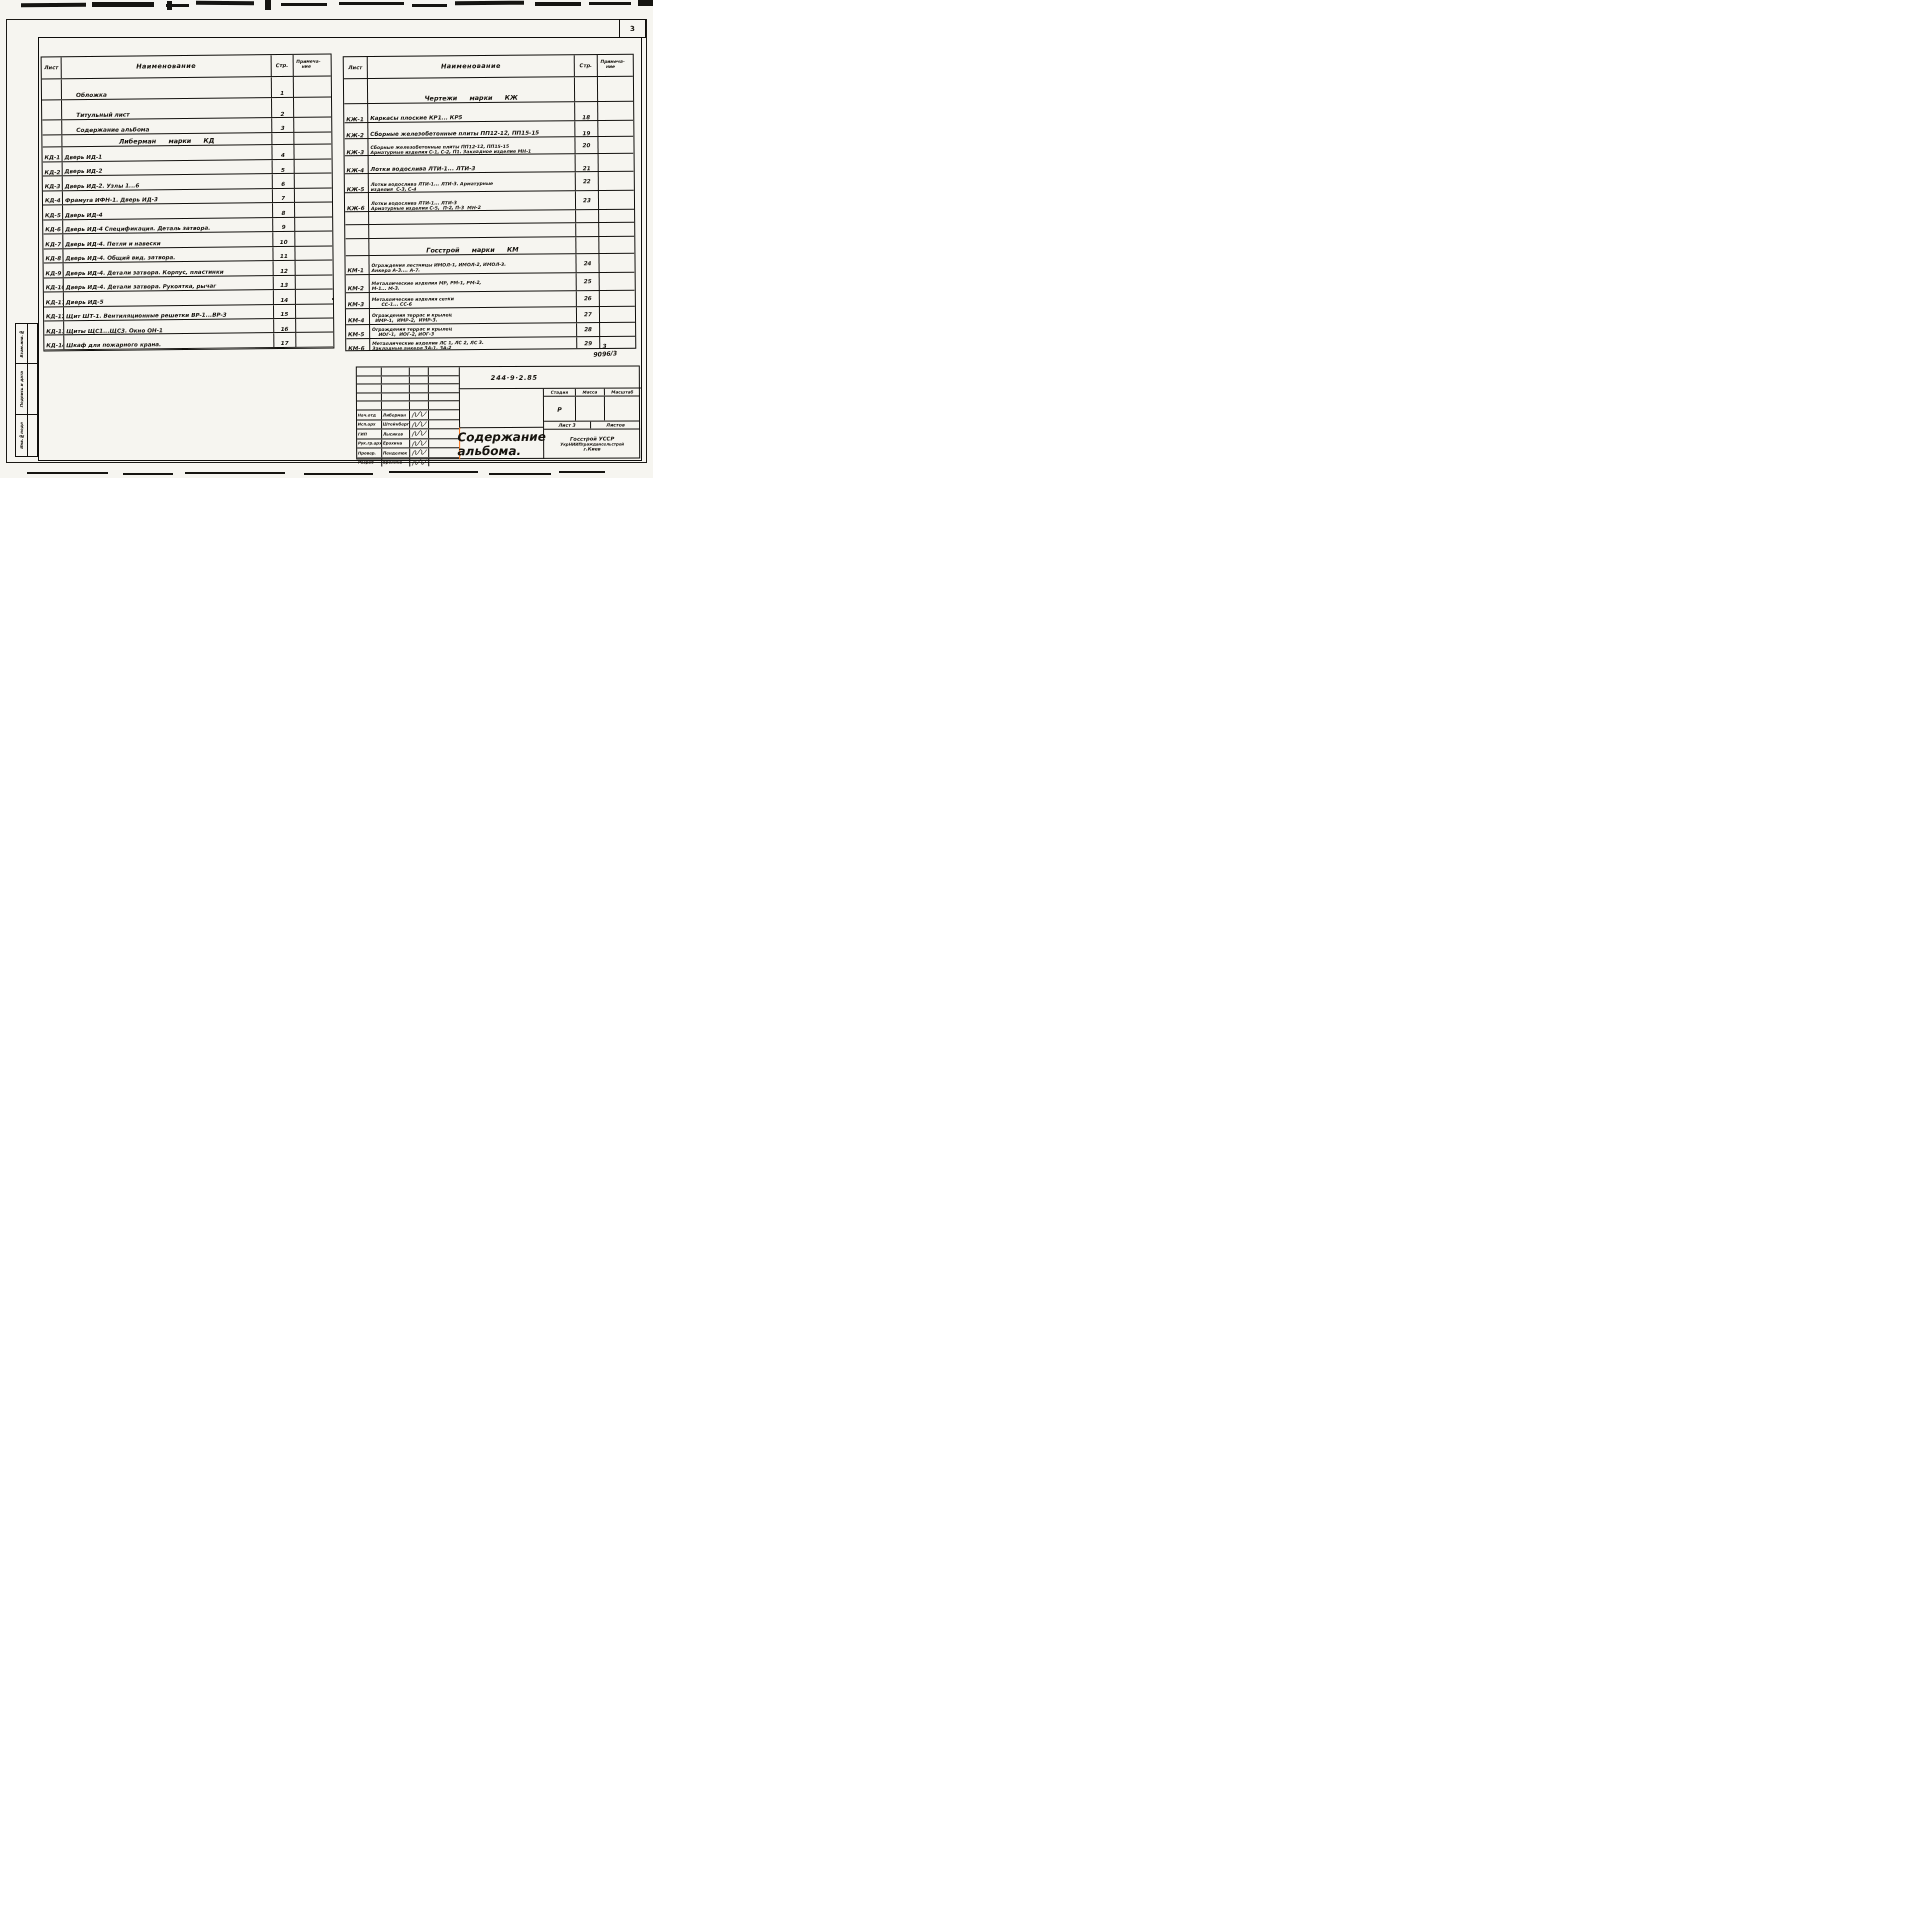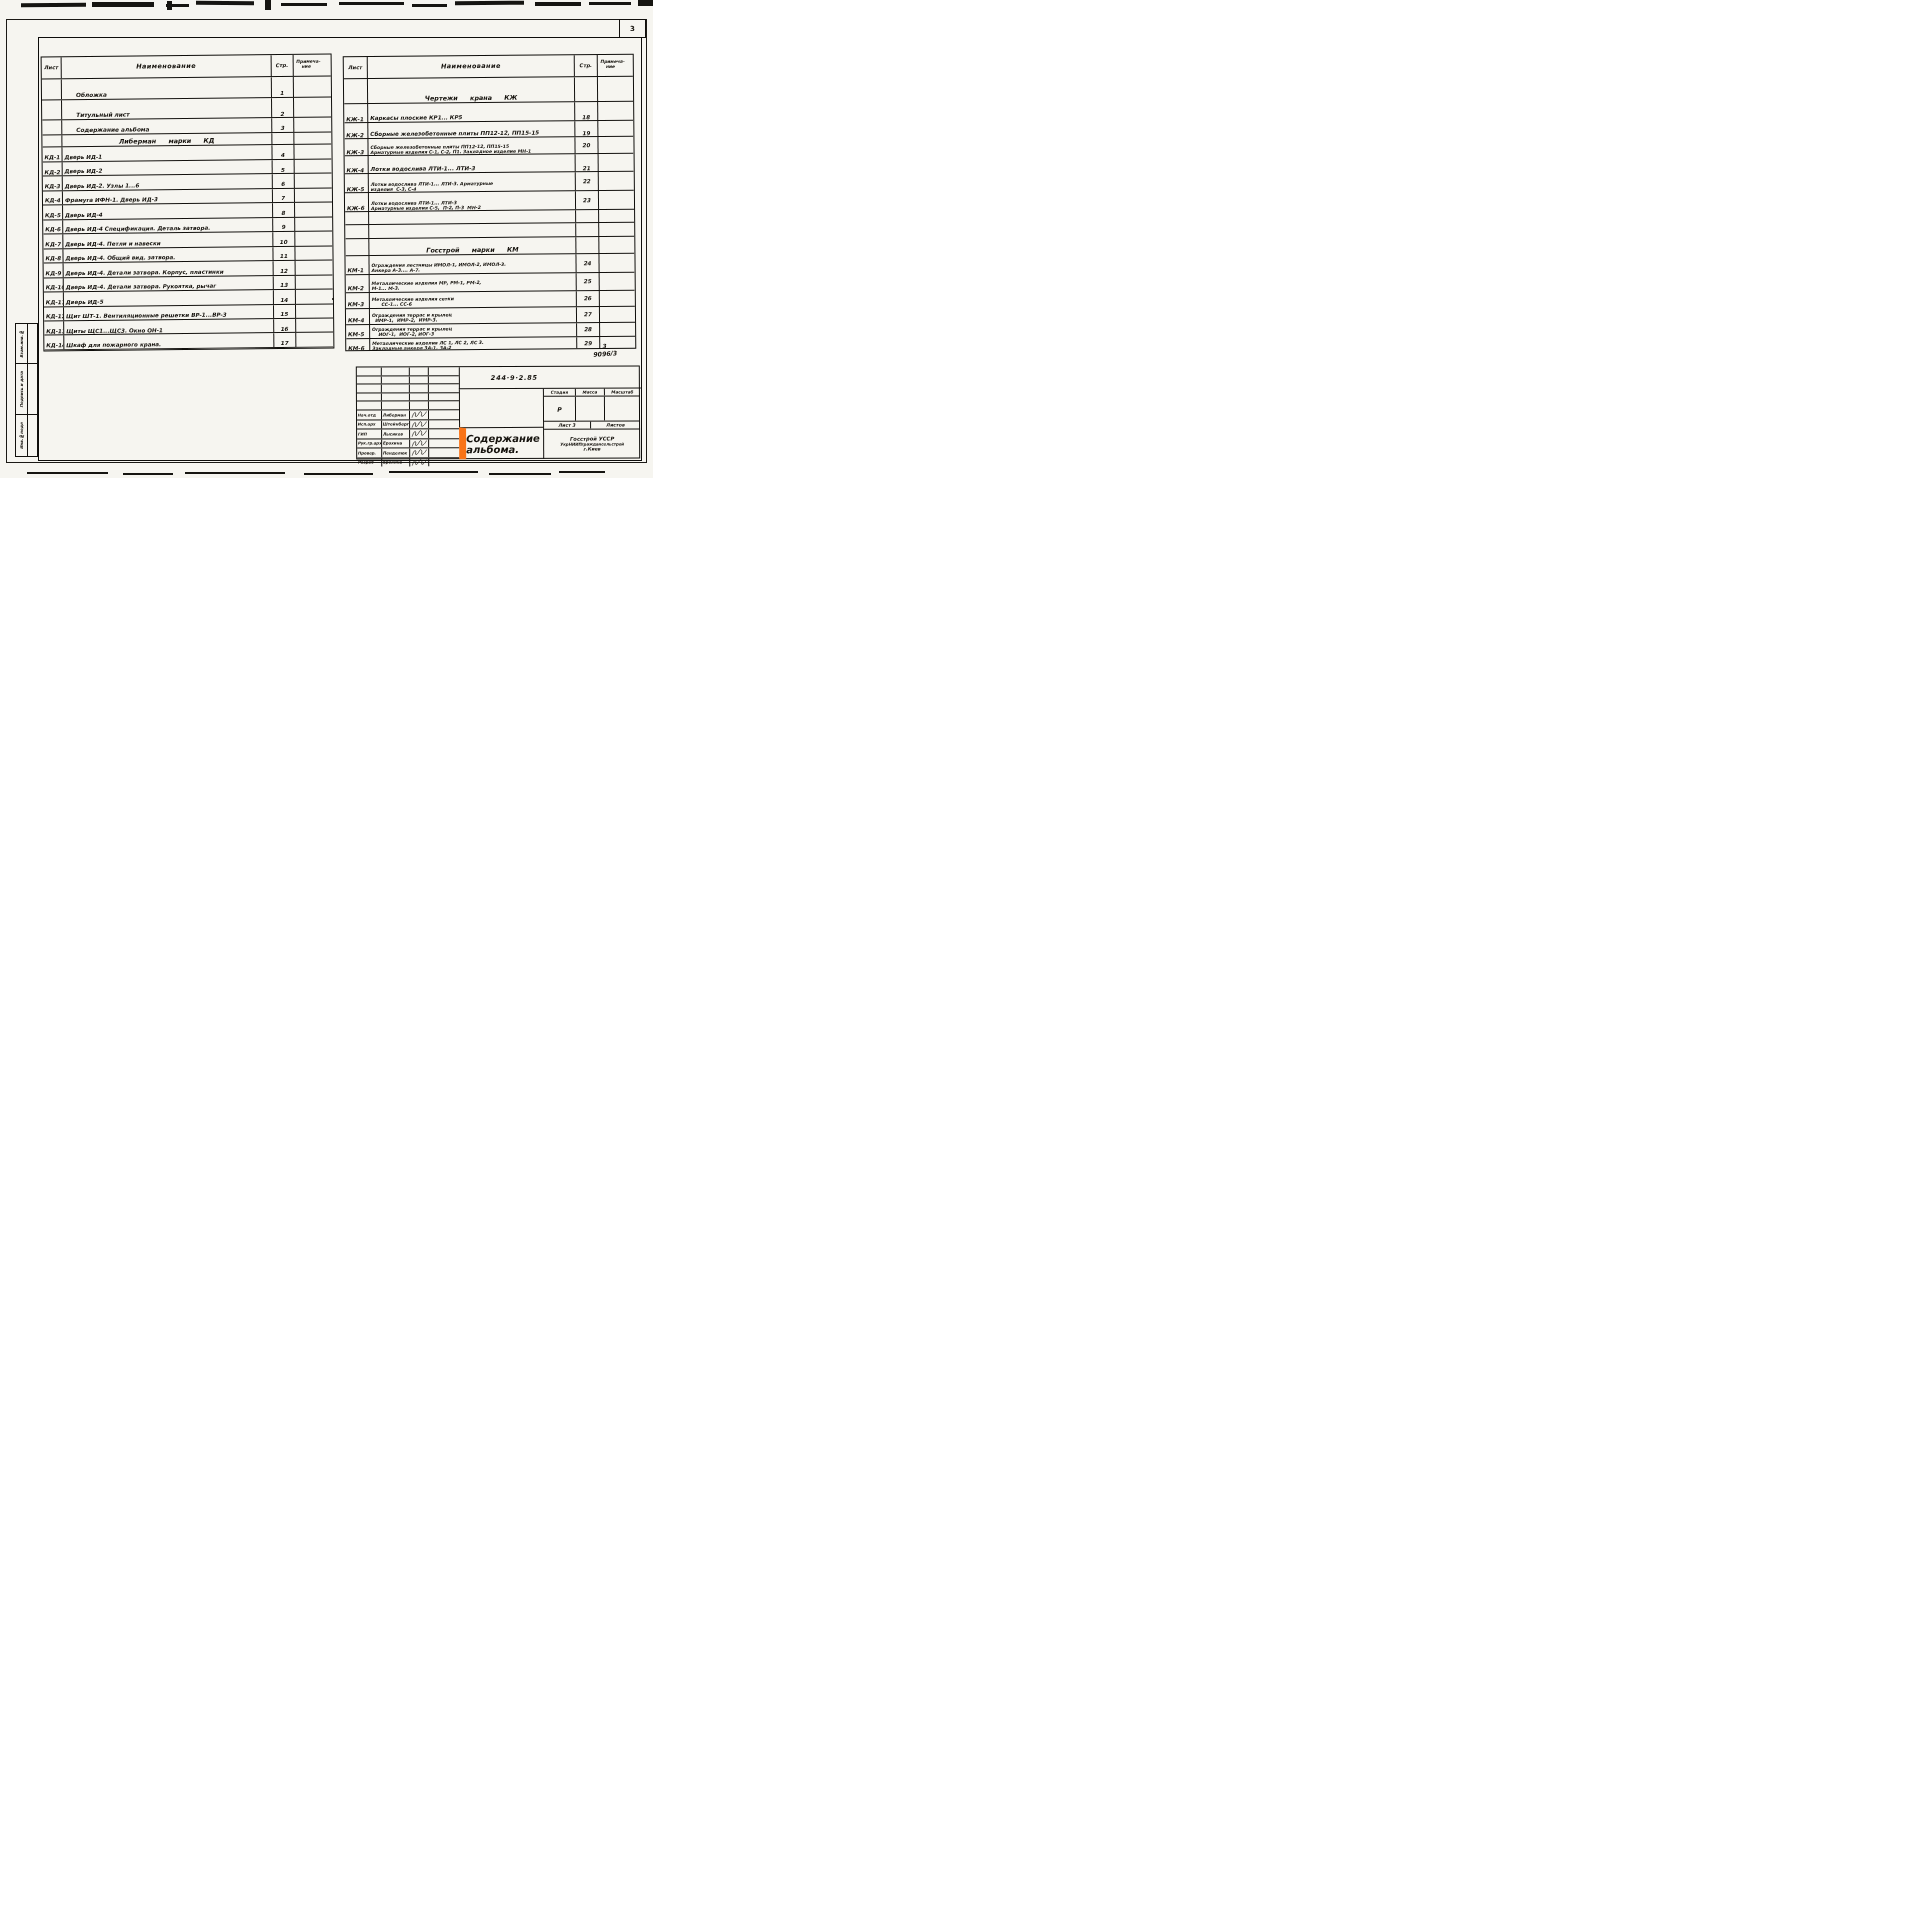--- a/index.html
+++ b/index.html
@@ -75,21 +75,21 @@
   .sigrows{left:0;top:43px;width:102px;height:49px;display:flex;flex-direction:column;}
   .sig-row{flex:1;display:flex;border-bottom:0.7px solid #13110e;align-items:stretch;}
   .sig-row:last-child{border-bottom:none;}
   .sig-cell{box-sizing:border-box;border-right:0.7px solid #13110e;display:flex;align-items:center;overflow:hidden;padding:0 0.8px;}
   .sig-role{width:25px;font-size:3.9px;font-style:italic;font-weight:bold;}
   .sig-name{width:28px;font-size:4px;font-style:italic;font-weight:bold;}
   .sig-sig{width:19px;justify-content:center;}
   .sig-date{flex:1;border-right:none;}
   .numcell{left:102px;top:0;width:182px;height:22px;border-left:1px solid #13110e;border-bottom:1px solid #13110e;display:flex;align-items:center;padding-left:31px;font-size:6.5px;letter-spacing:0.8px;}
   .midempty{left:102px;top:22px;width:84px;height:38px;border-left:1px solid #13110e;}
-  .titlecell{left:102px;top:60px;width:84px;height:32px;border-left:7px solid #f97316;border-top:1px solid #13110e;display:flex;align-items:center;justify-content:center;font-size:10px;}
+  .titlecell{left:102px;top:60px;width:84px;height:32px;border-left:1px solid #f97316;border-top:1px solid #13110e;display:flex;align-items:center;justify-content:center;font-size:12px;}
   .rightcol{left:186px;top:22px;width:97px;height:70px;border-left:1px solid #13110e;display:flex;flex-direction:column;}
   .smm-hdr{height:7px;display:flex;border-bottom:0.8px solid #13110e;flex:none;}
   .smm-hdr div{box-sizing:border-box;border-right:0.8px solid #13110e;display:flex;align-items:center;justify-content:center;font-size:4.2px;font-style:italic;font-weight:bold;}
   .smm-hdr div:nth-child(1){width:32px;} .smm-hdr div:nth-child(2){width:29px;} .smm-hdr div:nth-child(3){flex:1;border-right:none;}
   .smm-val{height:24px;display:flex;border-bottom:0.8px solid #13110e;flex:none;}
   .smm-val div{box-sizing:border-box;border-right:0.8px solid #13110e;display:flex;align-items:center;justify-content:center;font-size:6.2px;font-style:italic;font-weight:bold;}
   .smm-val div:nth-child(1){width:32px;} .smm-val div:nth-child(2){width:29px;} .smm-val div:nth-child(3){flex:1;border-right:none;}
   .listrow{height:7px;display:flex;border-bottom:0.8px solid #13110e;flex:none;}
   .listrow div{box-sizing:border-box;border-right:0.8px solid #13110e;display:flex;align-items:center;justify-content:center;font-size:4.6px;font-style:italic;font-weight:bold;}
   .listrow div:nth-child(1){width:47px;} .listrow div:nth-child(2){flex:1;border-right:none;}
@@ -316,21 +316,21 @@
       <div class="cell c-page">Стр.</div>
       <div class="cell c-note">
         <span>Примеча-</span>
         <span>ние</span>
       </div>
     </div>
     <div class="tbody">
         <div class="row section">
           <div class="cell c-sheet"></div>
           <div class="cell c-name">
-            <span>Чертежи  крана  КЖ</span>
+            <span>Чертежи  марки  КЖ</span>
           </div>
           <div class="cell c-page"></div>
           <div class="cell c-note"></div>
         </div>
         <div class="row entry">
           <div class="cell c-sheet">КЖ-1</div>
           <div class="cell c-name">
             <span>Каркасы плоские КР1... КР5</span>
           </div>
           <div class="cell c-page">18</div>

